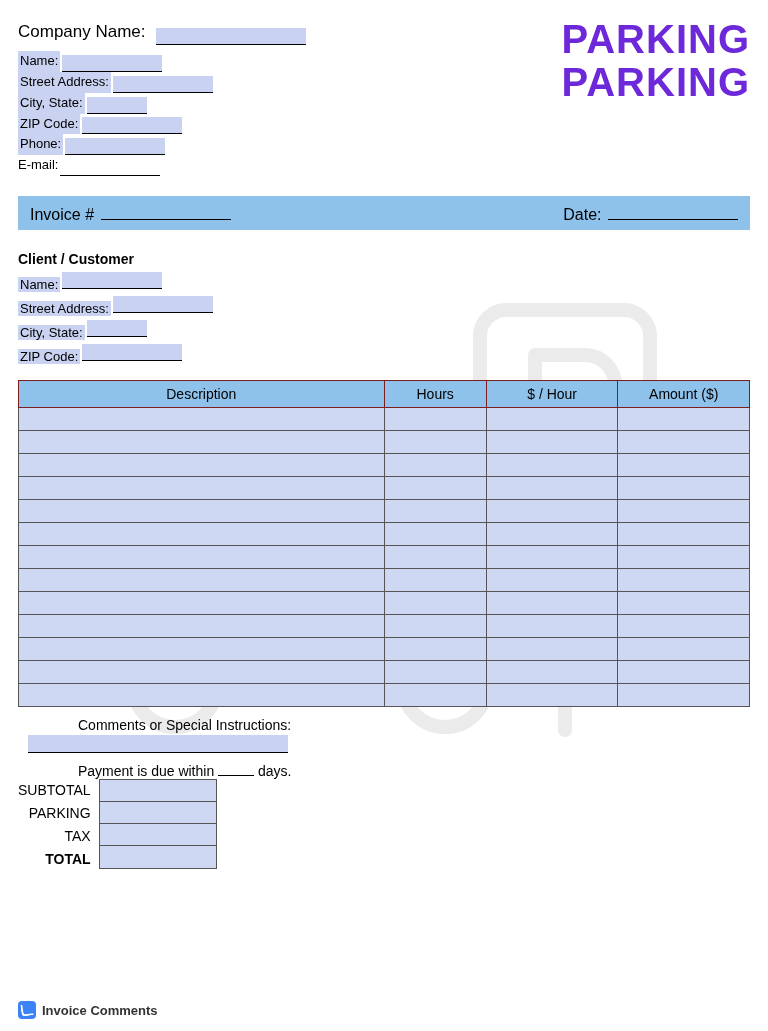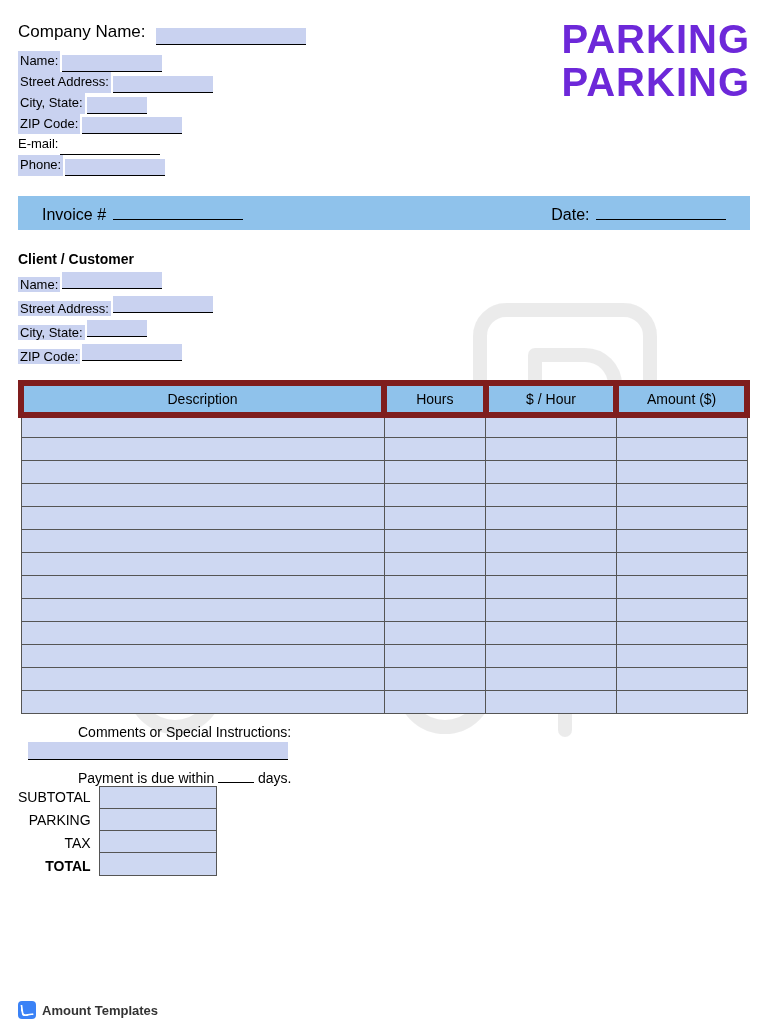--- a/index.html
+++ b/index.html
@@ -47,42 +47,42 @@
     font-weight: 700;
     text-align: right;
     line-height: 1.08;
     letter-spacing: 1px;
   }
   .invoice-bar {
     background: #8fc2eb;
     display: flex;
     justify-content: space-between;
     align-items: center;
-    padding: 6px 24px;
+    padding: 6px 12px;
     font-size: 16px;
     margin-bottom: 18px;
   }
   .invoice-bar .uline { background: transparent; border-bottom: 1px solid #000; min-width: 130px; height: 18px; }
   .client-block { font-size: 13px; line-height: 1.6; margin-bottom: 12px; }
   .client-block .h { font-weight: 700; font-size: 14px; margin-bottom: 2px; }
   table.items {
     width: 100%;
     border-collapse: collapse;
     font-size: 14px;
   }
   table.items th {
     background: #8fc2eb;
     font-weight: 400;
     padding: 5px 6px;
-    border: 6px solid #7f1d1d;
+    border: 1px solid #7f1d1d;
     text-align: center;
   }
   table.items th:first-child { width: 50%; }
   table.items th:nth-child(2) { width: 14%; }
-  table.items th:nth-child(3) { width: 18%; border-radius: 12px; }
+  table.items th:nth-child(3) { width: 18%; }
   table.items th:nth-child(4) { width: 18%; }
   table.items td {
     background: #ced8f2;
     border: 1px solid #555;
     height: 23px;
     padding: 0 4px;
   }
   .bottom {
     display: flex;
     justify-content: space-between;
@@ -196,26 +196,26 @@
         </div>
       <div class="row">
           <span class="hl">City, State:</span>
           <span class="uline sm"></span>
         </div>
       <div class="row">
           <span class="hl">ZIP Code:</span>
           <span class="uline md"></span>
         </div>
       <div class="row">
+          <span class="hl">Phone:</span>
+          <span class="uline md"></span>
+        </div>
+      <div class="row">
           <span>E-mail:</span>
           <span class="uline md" style="background:transparent"></span>
-        </div>
-      <div class="row">
-          <span class="hl">Phone:</span>
-          <span class="uline md"></span>
         </div>
     </div>
     <h1 class="title">
       <span>PARKING</span><br>
       <span>PARKING</span>
     </h1>
   </div>
 
   <div class="invoice-bar">
     <div>
@@ -351,14 +351,14 @@
         <div class="box"></div>
       </div>
     </div>
   </div>
 
 
 </div>
 
 <div class="footer">
   <span class="footer-icon"></span>
-  <span>Amount Templates</span>
+  <span>Invoice Comments</span>
 </div>
 
 </body></html>

